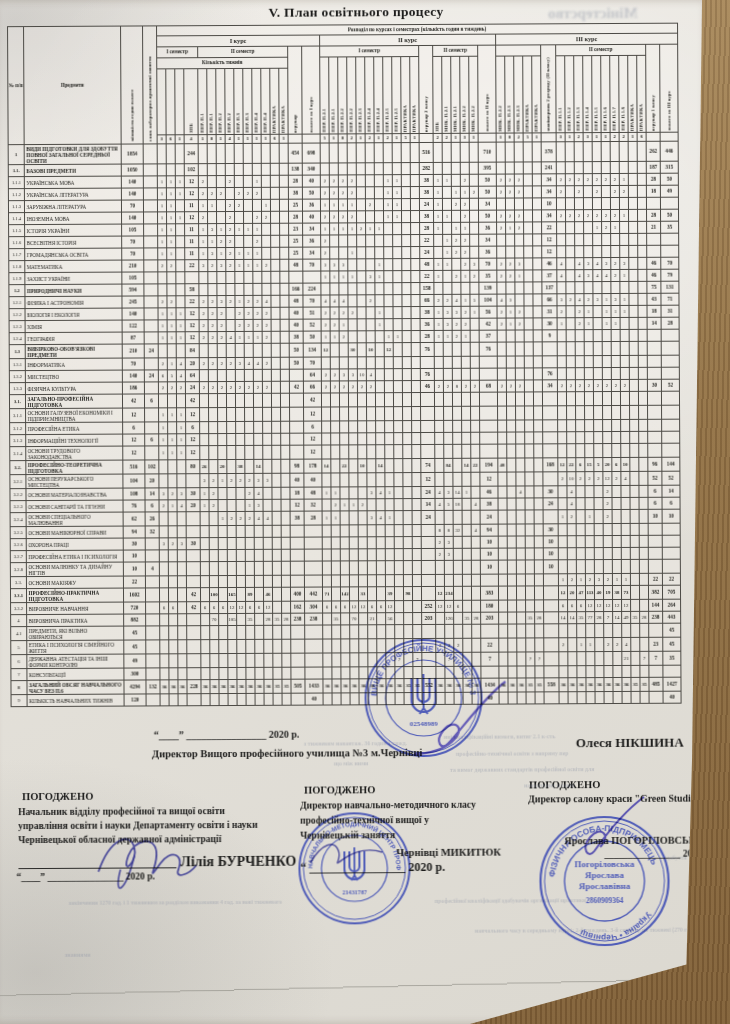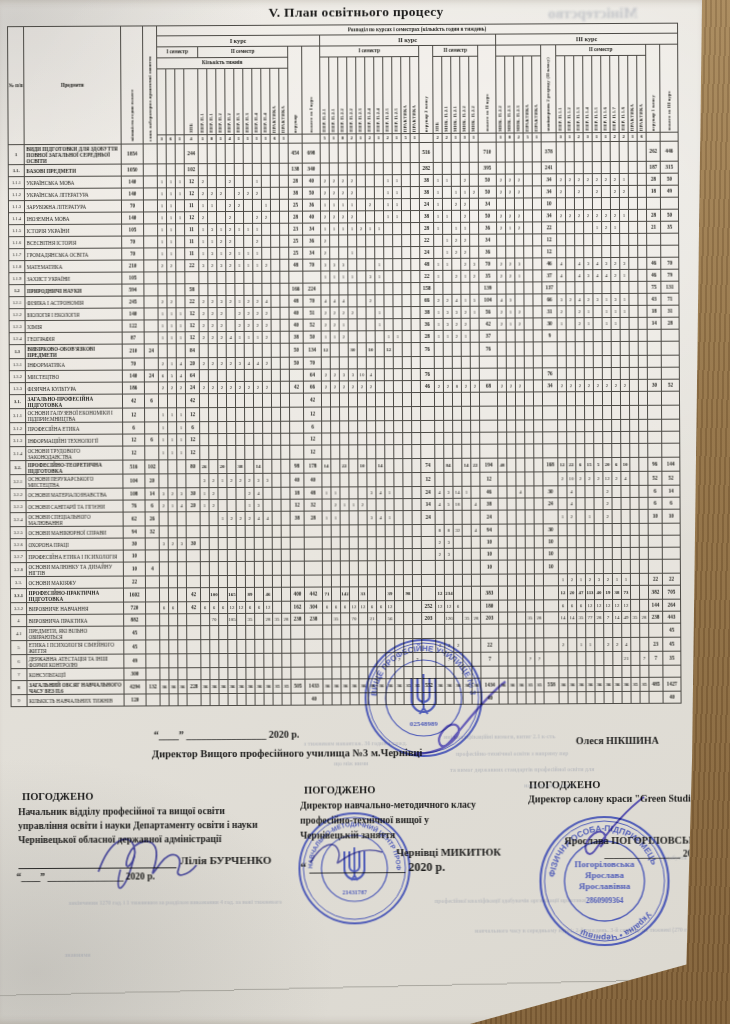--- a/index.html
+++ b/index.html
@@ -2918,27 +2918,27 @@
             <td class="cell"></td>
             <td class="cell"></td>
             <td class="sum"></td>
             <td class="sum">40</td>
           </tr>
         </tbody>
       </table>
 
   <div class="abs b" style="left:150px;top:730px;font-size:10px">“____” ________________ 2020 р.</div>
   <div class="abs b" style="left:148px;top:749px;font-size:10.5px">Директор Вищого професійного училища №3 м.Чернівці</div>
-  <div class="abs b" style="left:572px;top:738px;font-size:10px">Олеся НІКШИНА</div>
+  <div class="abs b" style="left:572px;top:738px;font-size:13px">Олеся НІКШИНА</div>
 
   <div class="abs b" style="left:18px;top:791px;font-size:10.5px">ПОГОДЖЕНО</div>
   <div class="abs b" style="left:14px;top:806px;font-size:9.6px">Начальник відділу  професійної та вищої освіти</div>
   <div class="abs b" style="left:14px;top:820px;font-size:9.6px">управління   освіти і науки Департаменту освіти і науки</div>
   <div class="abs b" style="left:14px;top:834px;font-size:9.6px">Чернівецької обласної державної адміністрації</div>
-  <div class="abs b" style="left:176px;top:855px;font-size:11px">Лілія БУРЧЕНКО</div>
+  <div class="abs b" style="left:176px;top:855px;font-size:14px">Лілія БУРЧЕНКО</div>
   <div class="abs uline" style="left:14px;top:868px;width:158px"></div>
   <div class="abs b" style="left:12px;top:872px;font-size:9.5px">“____” ________________ 2020 р.</div>
 
   <div class="abs b" style="left:300px;top:786px;font-size:10.5px">ПОГОДЖЕНО</div>
   <div class="abs b" style="left:296px;top:801px;font-size:9.6px">Директор навчально-методичного класу</div>
   <div class="abs b" style="left:296px;top:816px;font-size:9.6px">професійно-технічної вищої у</div>
   <div class="abs b" style="left:296px;top:831px;font-size:9.6px">Чернівецькій заняття</div>
   <div class="abs b" style="left:392px;top:849px;font-size:10.5px">Чернівці МИКИТЮК</div>
   <div class="abs b" style="left:296px;top:862px;font-size:12px">“ ________________ 2020  р.</div>
 

